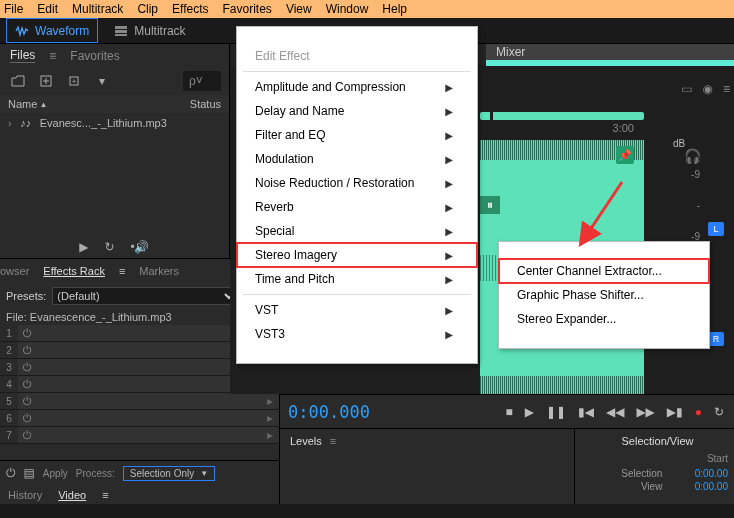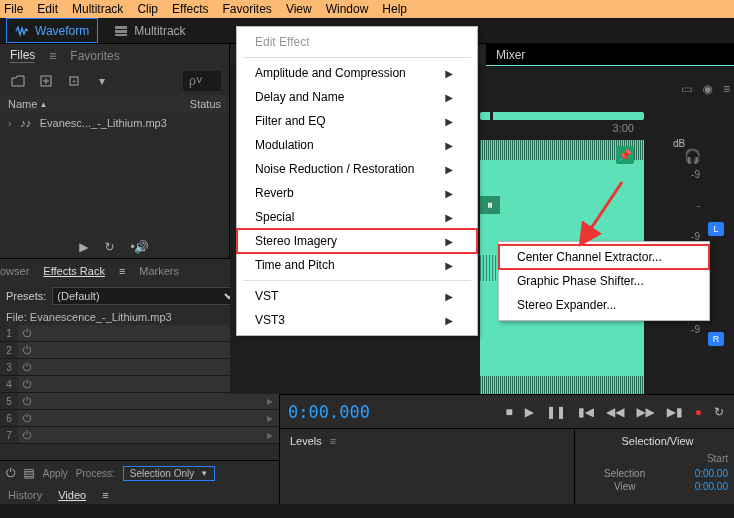--- a/index.html
+++ b/index.html
@@ -168,22 +168,22 @@
     font-size: 11px;
   }
   .historyrow .tab { color: #888; }
   .historyrow .tab.active { color: #ddd; text-decoration: underline; }
 
   
   .mixerlbl {
     position: absolute; right: 0; top: 0;
     width: 248px; height: 22px;
     display: flex; align-items: center; padding-left: 10px;
-    color: #ccc; background: #000000;
-    border-bottom: 1px solid #5eead4;
+    color: #ccc; background: #404040;
+    border-bottom: 6px solid #5eead4;
   }
 
   
   .wavearea {
     position: absolute;
     left: 230px; top: 22px; right: 0; height: 328px;
     background: #1e1e1e;
   }
   .toprighticons {
     position: absolute; right: 4px; top: 16px;
@@ -281,39 +281,39 @@
   }
   .levels .hdr {
     color: #ddd; font-size: 11px; display: flex; align-items: center; gap: 8px;
   }
   .selview {
     width: 160px; padding: 6px 4px 6px 10px;
     border-left: 1px solid #000;
   }
   .selview .hdr { color: #ddd; font-size: 11px; text-align: center; }
   .selview .tbl { font-size: 10px; margin-top: 4px; width: 100%; }
-  .selview .tbl td.lbl { color: #999; text-align: center; padding-right: 6px; }
+  .selview .tbl td.lbl { color: #999; text-align: right; padding-right: 6px; }
   .selview .tbl td.val { color: #2a9fff; text-align: right; }
   .selview .tbl td.starth { color: #888; text-align: right; font-size: 10px; padding-bottom: 2px; }
 
   
   .statusbar {
     position: absolute; left: 0; bottom: 0; right: 0; height: 14px;
     background: #1a1a1a;
   }
 
   
   .ctxmenu {
     position: absolute;
     background: #fff;
     color: #000;
     border: 1px solid #bbb;
     box-shadow: 2px 2px 4px rgba(0,0,0,0.3);
     font-size: 12px;
-    padding: 3px 0;
+    padding: 17px 0;
     z-index: 50;
   }
   .ctxmenu .item {
     padding: 3px 24px 3px 18px;
     display: flex; justify-content: space-between; align-items: center;
     gap: 30px;
     white-space: nowrap;
     cursor: pointer;
     line-height: 1.5;
   }

